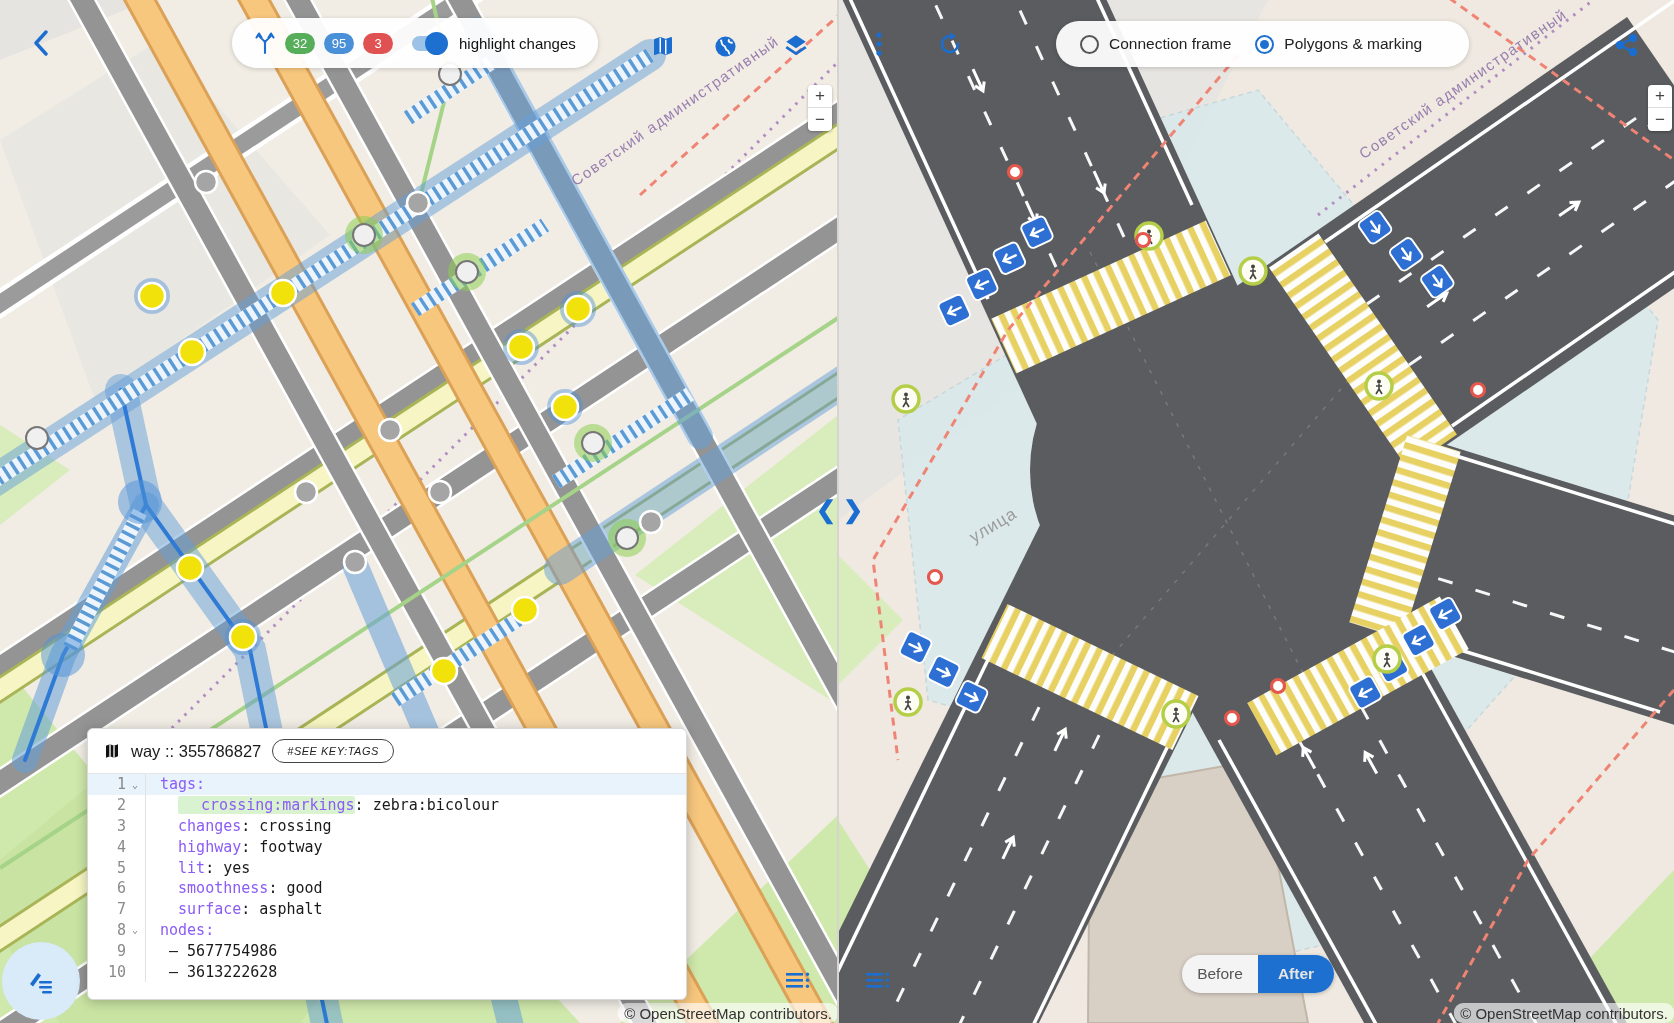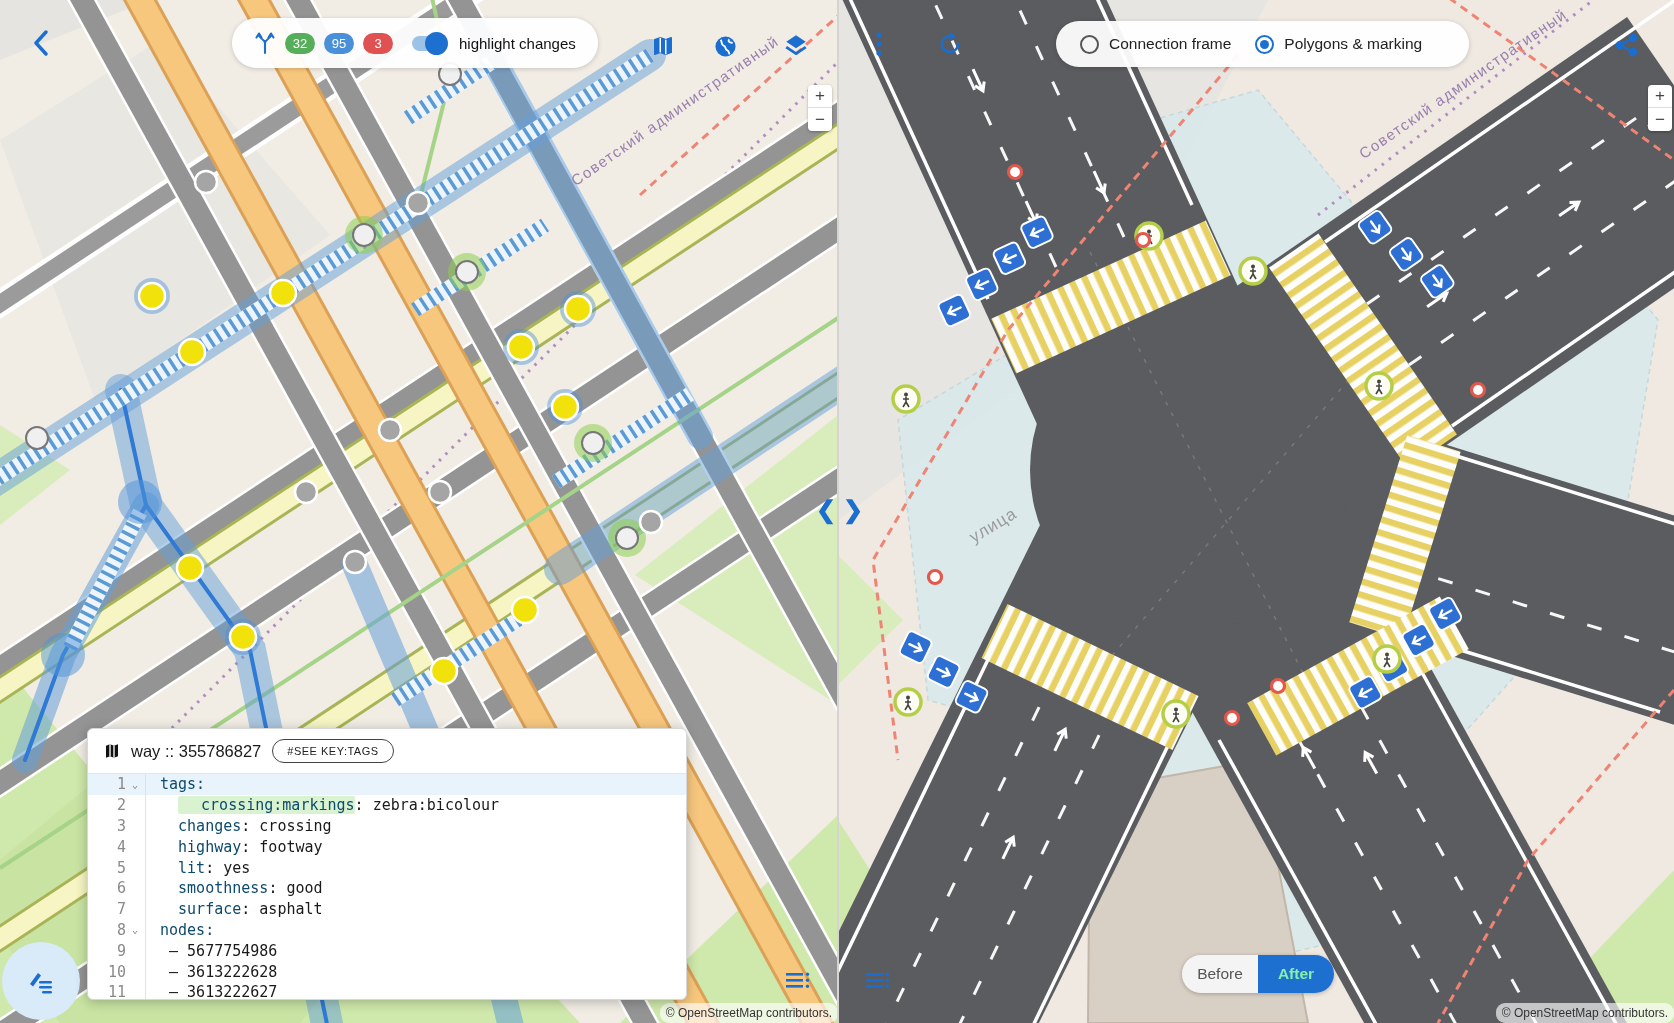--- a/index.html
+++ b/index.html
@@ -54,43 +54,43 @@
   .radio.sel-r::after{content:"";position:absolute;left:3px;top:3px;width:9px;height:9px;
                       border-radius:50%;background:#1d6fd0;}
   .radio-lbl{font-size:15.5px;color:#222;margin-right:14px;}
   .divider{position:absolute;left:837px;top:0;width:2px;height:1023px;background:#d6d4d0;z-index:5;}
   .split-arrows{position:absolute;left:816px;top:498px;z-index:6;display:flex;gap:7px;
                 color:#1b6ed0;font-size:24px;font-weight:bold;line-height:1;}
   .fab{position:absolute;left:2px;top:942px;width:78px;height:78px;border-radius:50%;
        background:#d9eaf8;display:flex;align-items:center;justify-content:center;z-index:4;}
   .legendbtn{position:absolute;width:26px;height:22px;z-index:4;}
   .attrib{position:absolute;bottom:0;right:0;height:20px;background:rgba(255,255,255,.65);
-          font-size:12px;color:#333;display:flex;align-items:center;padding:0 6px;z-index:4;border-radius:9px;}
+          font-size:15px;color:#333;display:flex;align-items:center;padding:0 6px;z-index:4;border-radius:9px;}
   .seg{position:absolute;left:344px;top:955px;height:38px;display:flex;border-radius:19px;
        overflow:hidden;box-shadow:0 1px 4px rgba(0,0,0,.25);z-index:6;}
   .seg div{width:76px;display:flex;align-items:center;justify-content:center;font-size:15.5px;text-align:center;}
   .seg .before{background:#f4f4f4;color:#555;}
-  .seg .after{background:#1d6fd0;color:#86efac;font-weight:bold;}
+  .seg .after{background:#1d6fd0;color:#e5e5e5;font-weight:bold;}
 
   
   .info{position:absolute;left:87px;top:728px;width:600px;height:272px;background:#fff;
         border:1px solid #d8d8d8;border-radius:6px;box-shadow:0 2px 12px rgba(0,0,0,.25);
         overflow:hidden;z-index:7;}
   .info-head{height:45px;display:flex;align-items:center;gap:11px;padding:0 16px;
              border-bottom:1px solid #e5e5e5;}
   .info-title{font-size:16.5px;color:#1a1a1a;}
   .seekey{border:1.5px solid #444;border-radius:15px;padding:5px 14px;font-size:11px;
-          letter-spacing:.5px;color:#222;background:#fff;font-family:"Liberation Sans",sans-serif;}
+          letter-spacing:.5px;color:#222;background:#fff;font-family:"Liberation Sans",sans-serif;font-style:italic;}
   .code{font-family:"DejaVu Sans Mono","Liberation Mono",monospace;font-size:15px;}
   .crow{display:flex;height:20.8px;align-items:center;}
   .crow.hl{background:#e8f3fb;}
   .ln{width:38px;text-align:right;color:#8a8a8a;flex:none;}
   .chev{width:18px;font-size:10px;color:#777;text-align:center;flex:none;}
   .gut-end{width:2px;align-self:stretch;border-right:1px solid #e2e2e2;flex:none;margin-right:14px;}
-  .ckey{color:#0c4a6e;}
+  .ckey{color:#8b5cf6;}
   .ckey.khl{background:#d9f2cf;border-radius:2px;padding-left:23px;}
   .cval{color:#1a1a1a;}
 </style>
 </head>
 <body>
 
 <div class="stage">
 
   <div class="panel panel-left">
     <svg class="mapsvg" width="838" height="1023" viewBox="0 0 838 1023">
@@ -353,26 +353,20 @@
             <span class="chev"></span>
             <span class="gut-end"></span>
             <span><span class="cval">&nbsp;– 5677754986</span></span>
           </div>
           <div class="crow">
             <span class="ln">10</span>
             <span class="chev"></span>
             <span class="gut-end"></span>
             <span><span class="cval">&nbsp;– 3613222628</span></span>
           </div>
-          <div class="crow">
-            <span class="ln">11</span>
-            <span class="chev"></span>
-            <span class="gut-end"></span>
-            <span><span class="cval">&nbsp;– 3613222627</span></span>
-          </div>
         </div>
     </div>
 
     <div class="attrib">© OpenStreetMap contributors.</div>
   </div>
 
   <div class="divider"></div>
   <div class="split-arrows">
     <span>❮</span>
     <span>❯</span>

